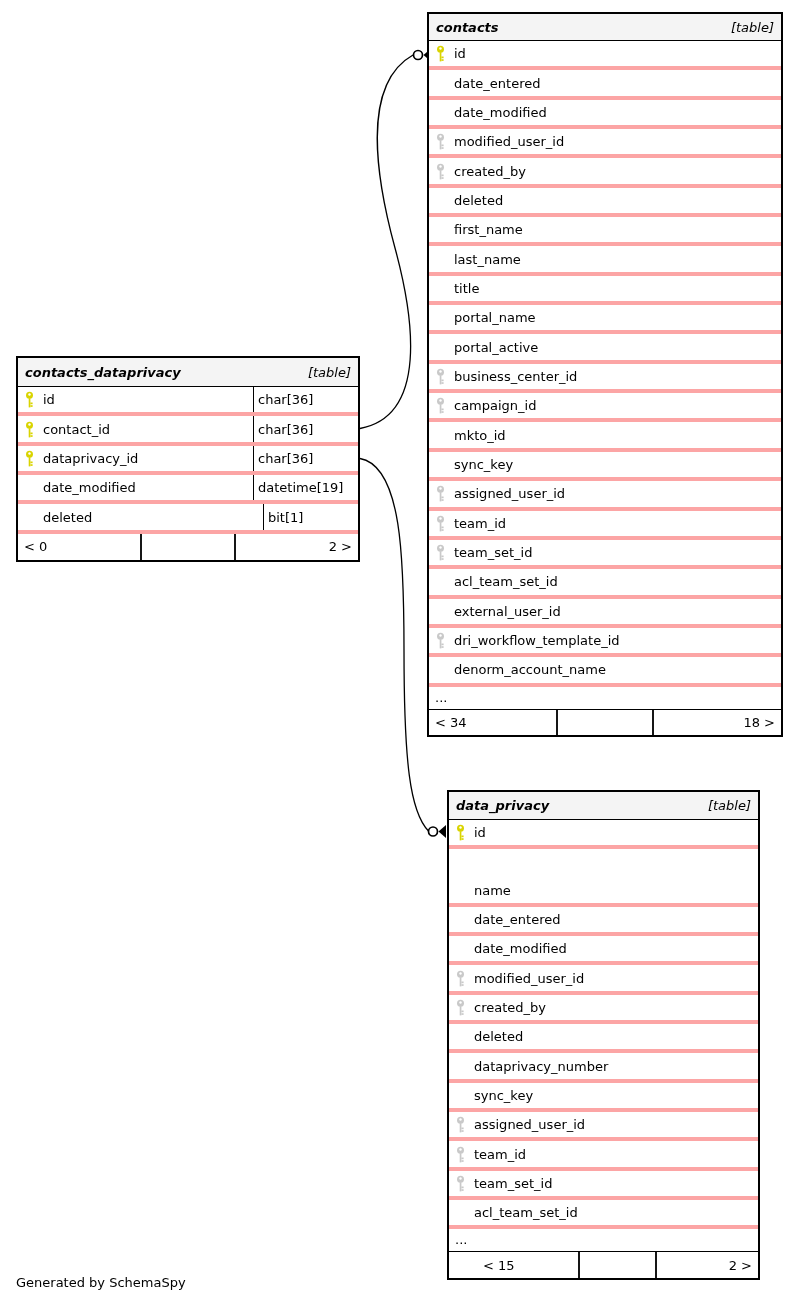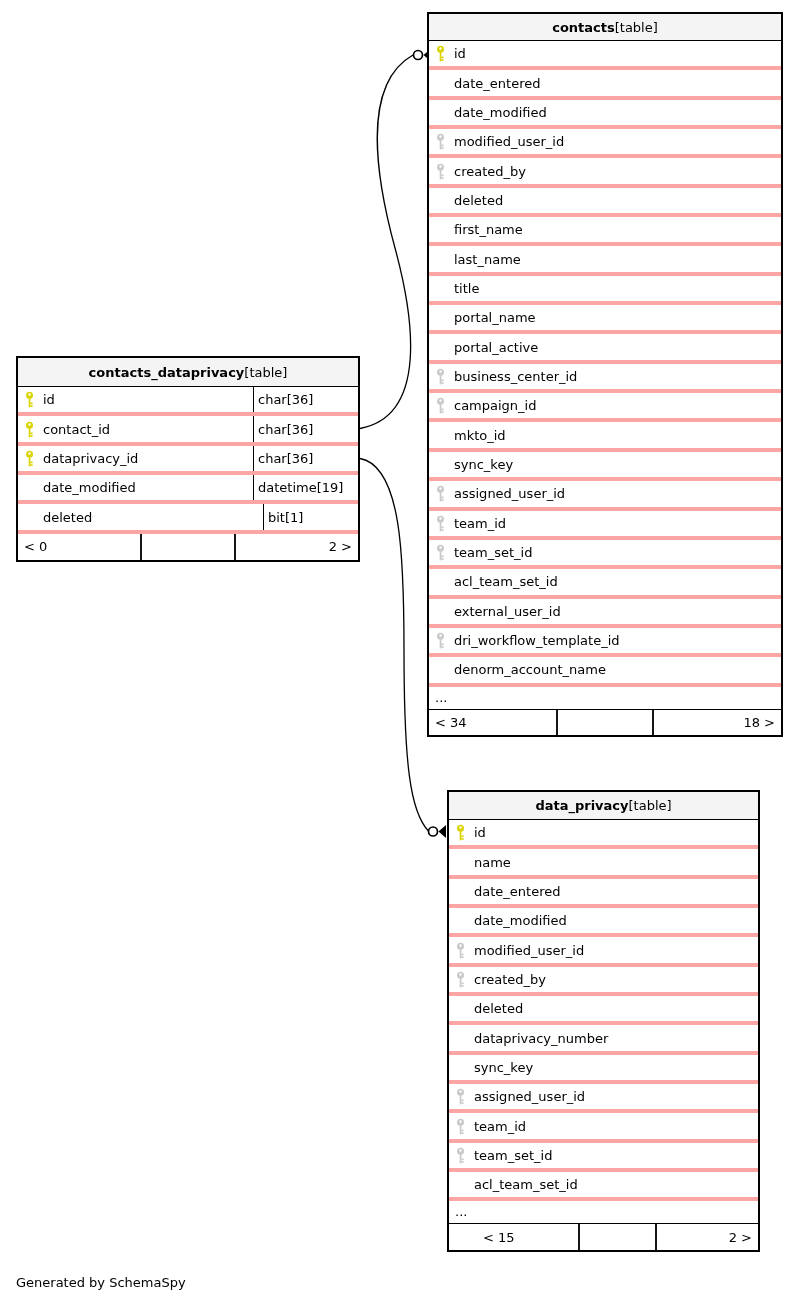--- a/index.html
+++ b/index.html
@@ -8,22 +8,22 @@
     font-family:"DejaVu Sans","Liberation Sans",sans-serif;
     overflow:hidden;
   }
   #edges{position:absolute;left:0;top:0;pointer-events:none;}
   .table-node{
     position:absolute;border:2px solid #000;background:#fff;
     box-sizing:border-box;font-size:13px;color:#000;
   }
   .table-header{
     background:#f4f4f4;border-bottom:1px solid #000;
-    display:flex;align-items:center;justify-content:center;
-    padding:0 19px;box-sizing:border-box;
+    display:flex;align-items:center;justify-content:space-between;
+    padding:0 7px;box-sizing:border-box;font-style:italic;
   }
   .table-name{font-weight:bold;cursor:pointer;}
   .table-tag{font-weight:normal;}
   .col-row{display:flex;border-bottom:4px solid #fca5a5;box-sizing:border-box;background:#fff;align-items:stretch;}
   .name-cell{flex:1;display:flex;align-items:center;padding-left:6px;min-width:0;}
   .key-icon{width:11px;height:17px;display:inline-flex;margin-right:8px;flex:0 0 11px;align-items:center;}
   .type-cell{border-left:1px solid #000;display:flex;align-items:center;padding-left:4px;box-sizing:border-box;flex:0 0 auto;}
   .ellipsis-row{
     height:23px;border-bottom:1px solid #000;display:flex;align-items:center;
     padding-left:6px;box-sizing:border-box;line-height:10px;
@@ -350,21 +350,21 @@
               <circle cx="5.5" cy="4.3" r="3.5" fill="#d9d400"></circle>
               <circle cx="5.5" cy="3.5" r="1.2" fill="#ffffff"></circle>
               <rect x="4.7" y="7.2" width="1.7" height="9.2" fill="#d9d400"></rect>
               <rect x="6.4" y="11.5" width="2.2" height="1.7" fill="#d9d400"></rect>
               <rect x="6.4" y="14.2" width="2.2" height="1.7" fill="#d9d400"></rect>
             </svg>
           </span>
           <span class="col-label">id</span>
         </div>
       </div>
-      <div class="col-row" style="height: 29.35px;">
+      <div class="col-row" style="height: 29.35px; margin-top: 28px;">
         <div class="name-cell">
           <span class="key-icon"></span>
           <span class="col-label">name</span>
         </div>
       </div>
       <div class="col-row" style="height: 29.35px;">
         <div class="name-cell">
           <span class="key-icon"></span>
           <span class="col-label">date_entered</span>
         </div>

